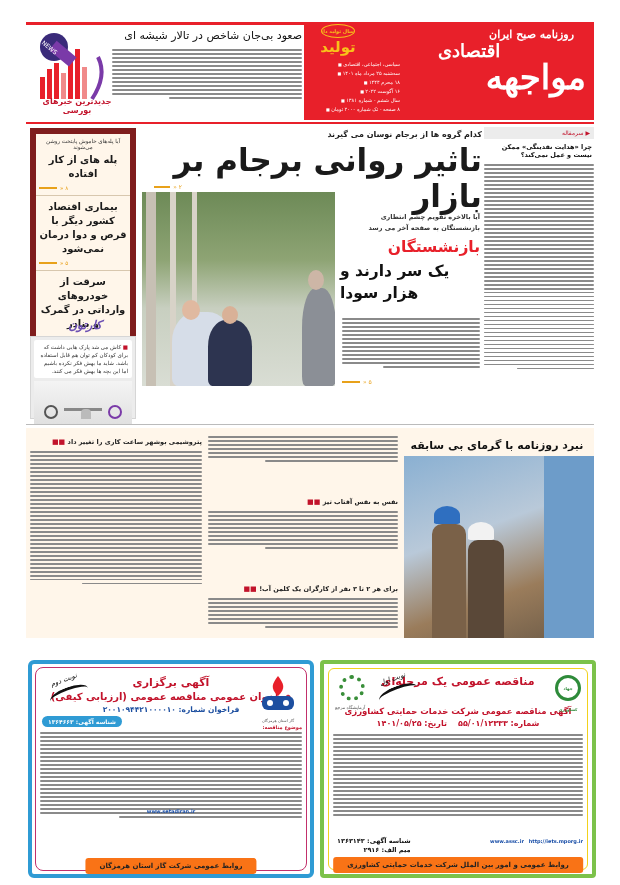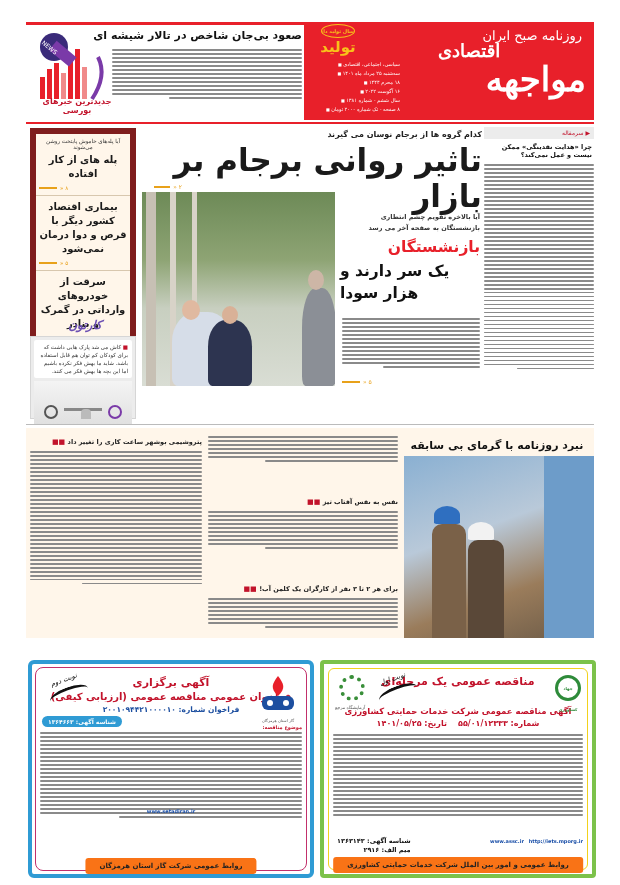--- a/index.html
+++ b/index.html
@@ -7,33 +7,33 @@
 body{font-family:"DejaVu Sans",sans-serif;color:#222;position:relative}
 .abs{position:absolute}
 .ln{display:block;height:2px;background:#9a9a9a;margin:3px 0;border-radius:1px}
 .ln.short{width:70%}
 .txtblock{overflow:hidden}
 .txtblock .ln{height:1.6px;background:#8a8a8a;margin:2.4px 0}
 
 
 #masthead{left:304px;top:22px;width:290px;height:98px;background:#e8202a}
 #logo{position:absolute;right:8px;top:6px;width:170px;height:72px;color:#fff;font-family:"DejaVu Serif",serif;font-weight:bold;text-align:right}
-#logo .tag{font-size:13px;font-weight:normal;display:block;margin-right:4px}
+#logo .tag{font-size:11px;font-weight:bold;display:block;margin-right:12px}
 #logo .name{font-size:34px;line-height:40px;display:block;letter-spacing:-1px}
 #logo .sub{font-size:18px;position:absolute;left:22px;top:12px}
 #tolid{position:absolute;left:8px;top:2px;width:52px;height:32px;color:#f8c21a;font-weight:bold;font-size:15px;text-align:center}
 #tolid .small{display:block;font-size:5px;color:#f8c21a;border:1px solid #f8c21a;border-radius:50%;width:34px;height:14px;margin:0 auto;line-height:12px}
 #meta{position:absolute;left:10px;top:38px;width:86px;color:#fff;font-size:5px;line-height:9px;text-align:right}
 #meta div::after{content:" ■";font-size:4px}
 #webline{position:absolute;left:0;bottom:0;width:100%;height:20px;display:flex;justify-content:space-between;align-items:center;padding:0 10px;color:#fff;font-family:"DejaVu Sans Mono",monospace;font-size:8.5px;letter-spacing:1.6px;direction:ltr}
 #topbar{left:26px;top:22px;width:280px;height:3px;background:#e8202a}
 
 
 #bourse{left:26px;top:25px;width:280px;height:95px;border:0}
-#bourse-title{position:absolute;right:4px;top:4px;font-size:11px;font-weight:bold;color:#111}
+#bourse-title{position:absolute;right:4px;top:4px;font-size:11px;font-weight:normal;color:#111}
 #bourse-text{position:absolute;right:4px;top:22px;width:190px;height:70px}
 #news-img{position:absolute;left:6px;top:4px;width:80px;height:86px}
 #news-label{position:absolute;left:2px;bottom:0;width:86px;text-align:center;color:#c2132b;font-weight:bold;font-size:8px}
 .redline{left:26px;top:122px;width:568px;height:2px;background:#e8202a}
 
 
 #editorial{left:484px;top:127px;width:110px;height:270px}
 #ed-tag{background:#ececec;height:12px;font-size:6px;color:#c2132b;padding-right:4px;line-height:12px}
 #ed-title{font-size:6.5px;font-weight:bold;margin:4px 2px 3px 0;color:#111}
 #ed-text{height:248px}

